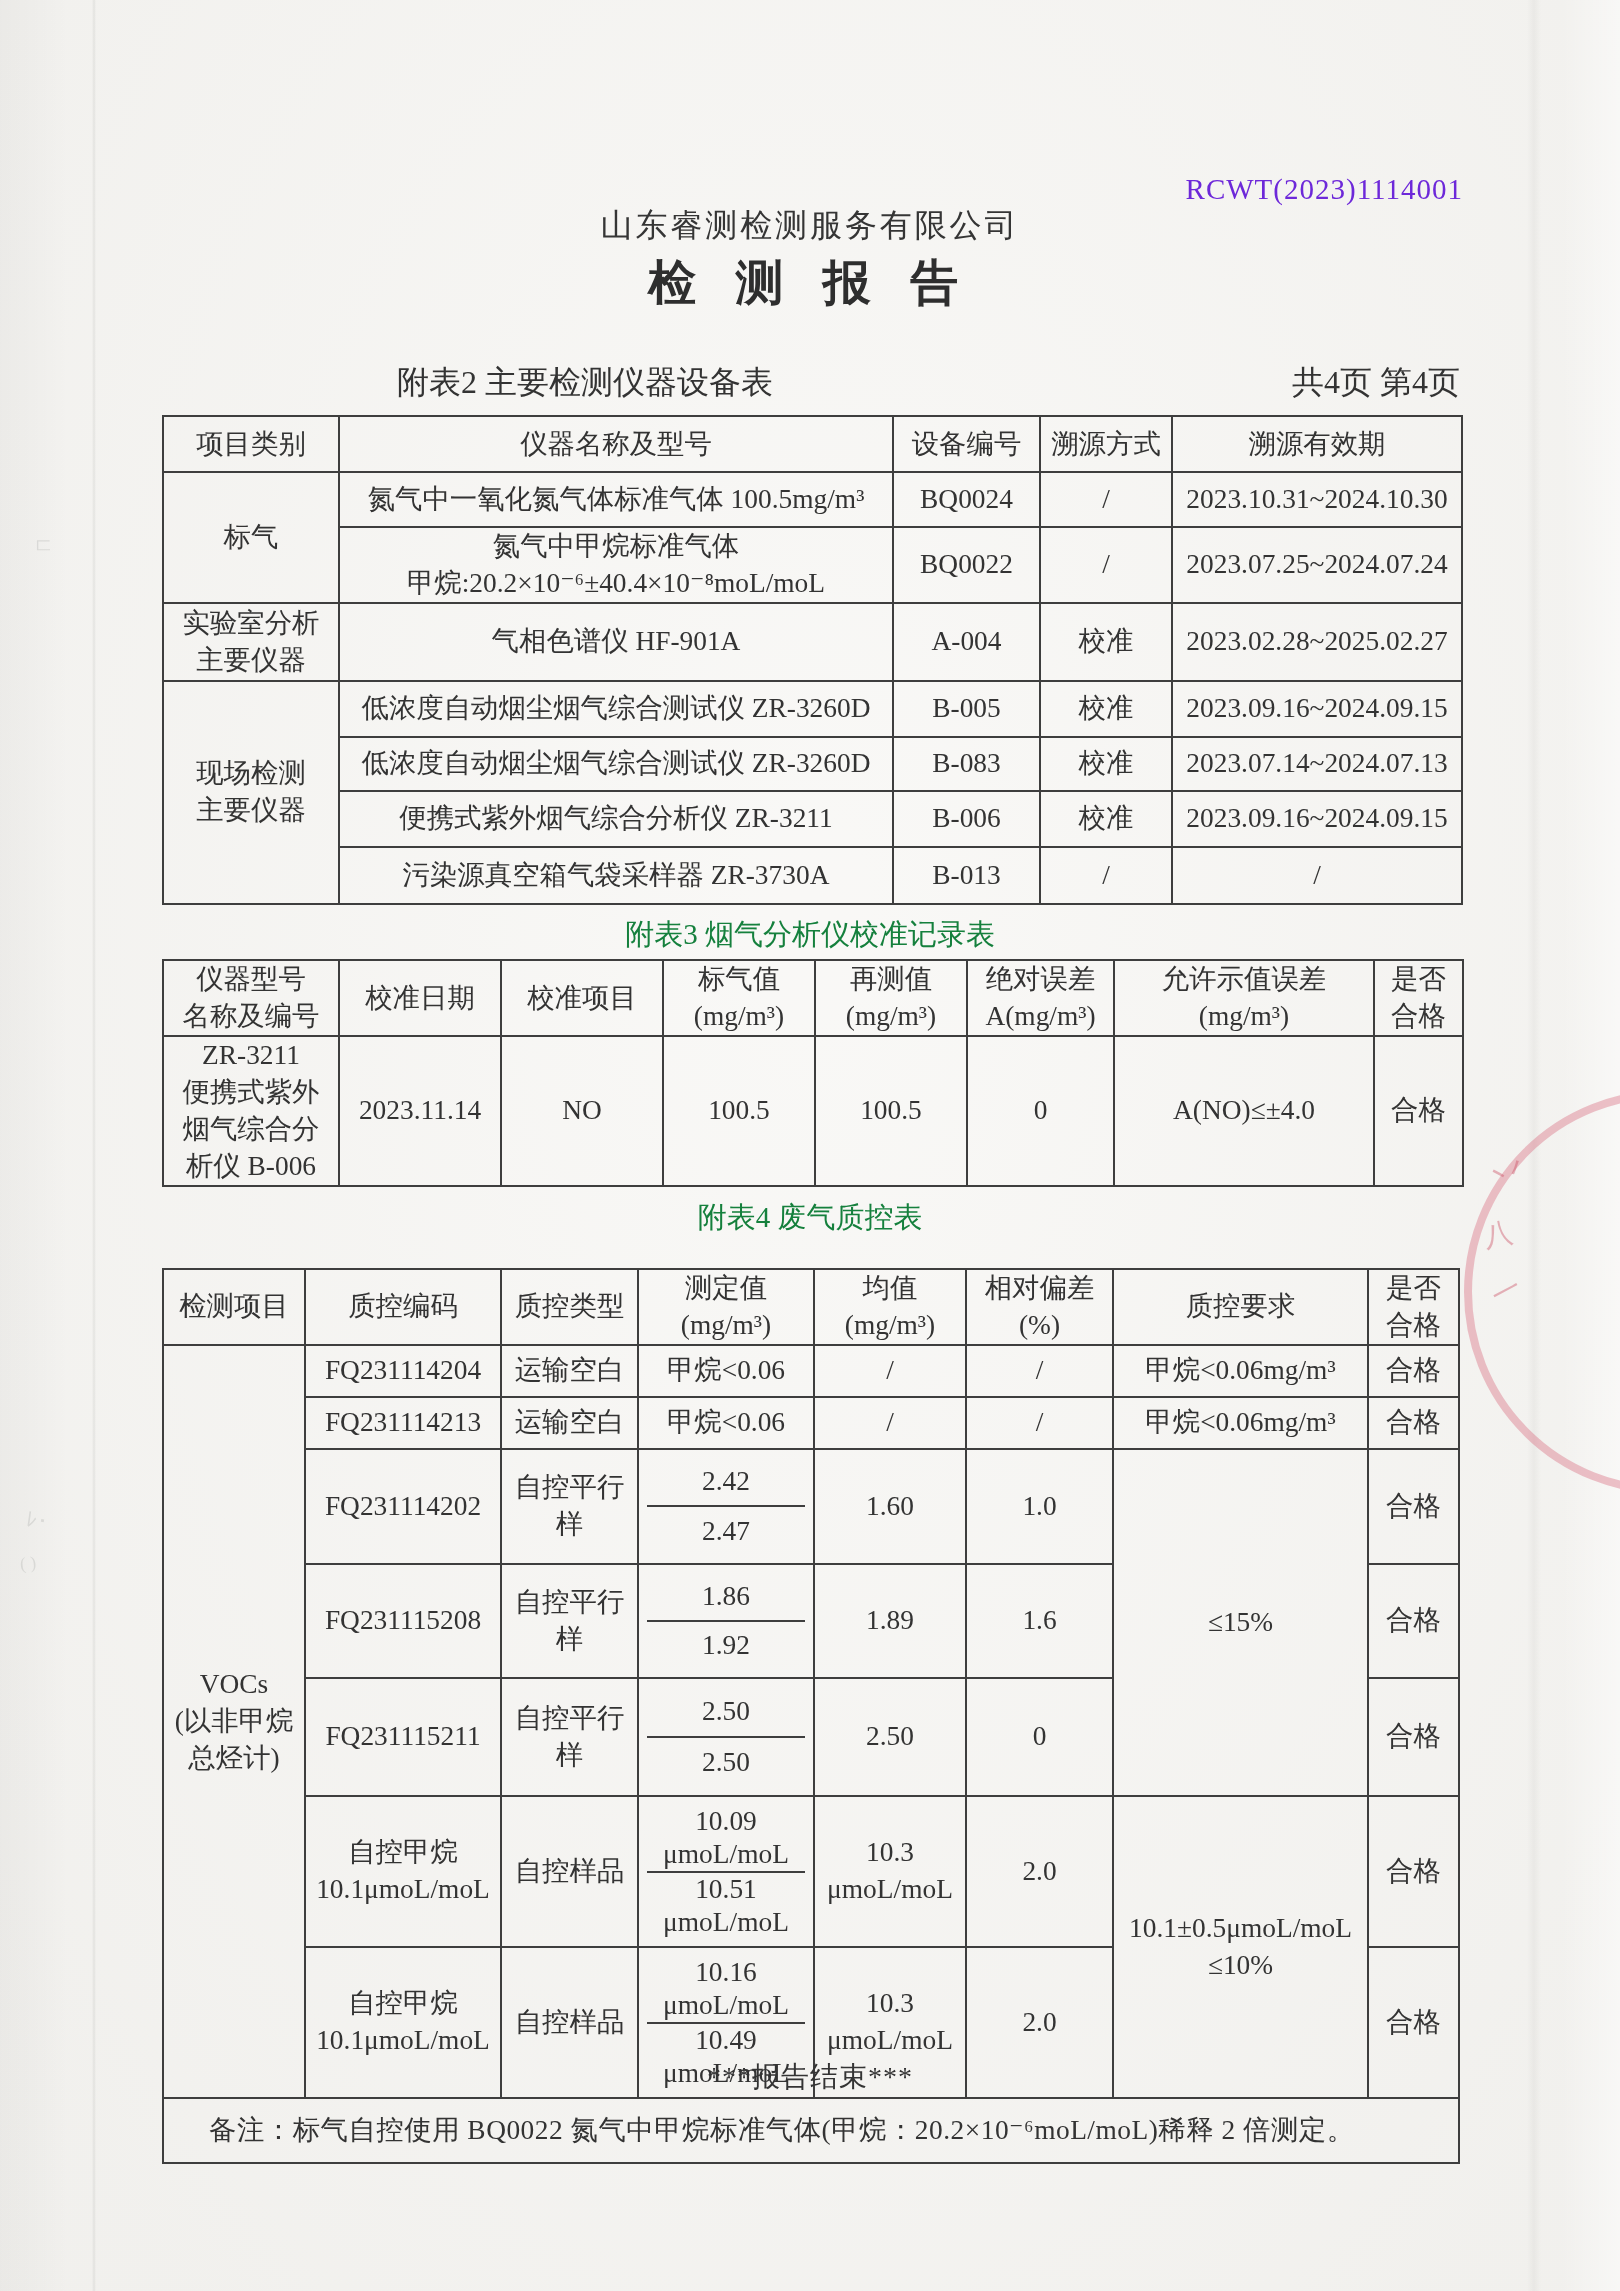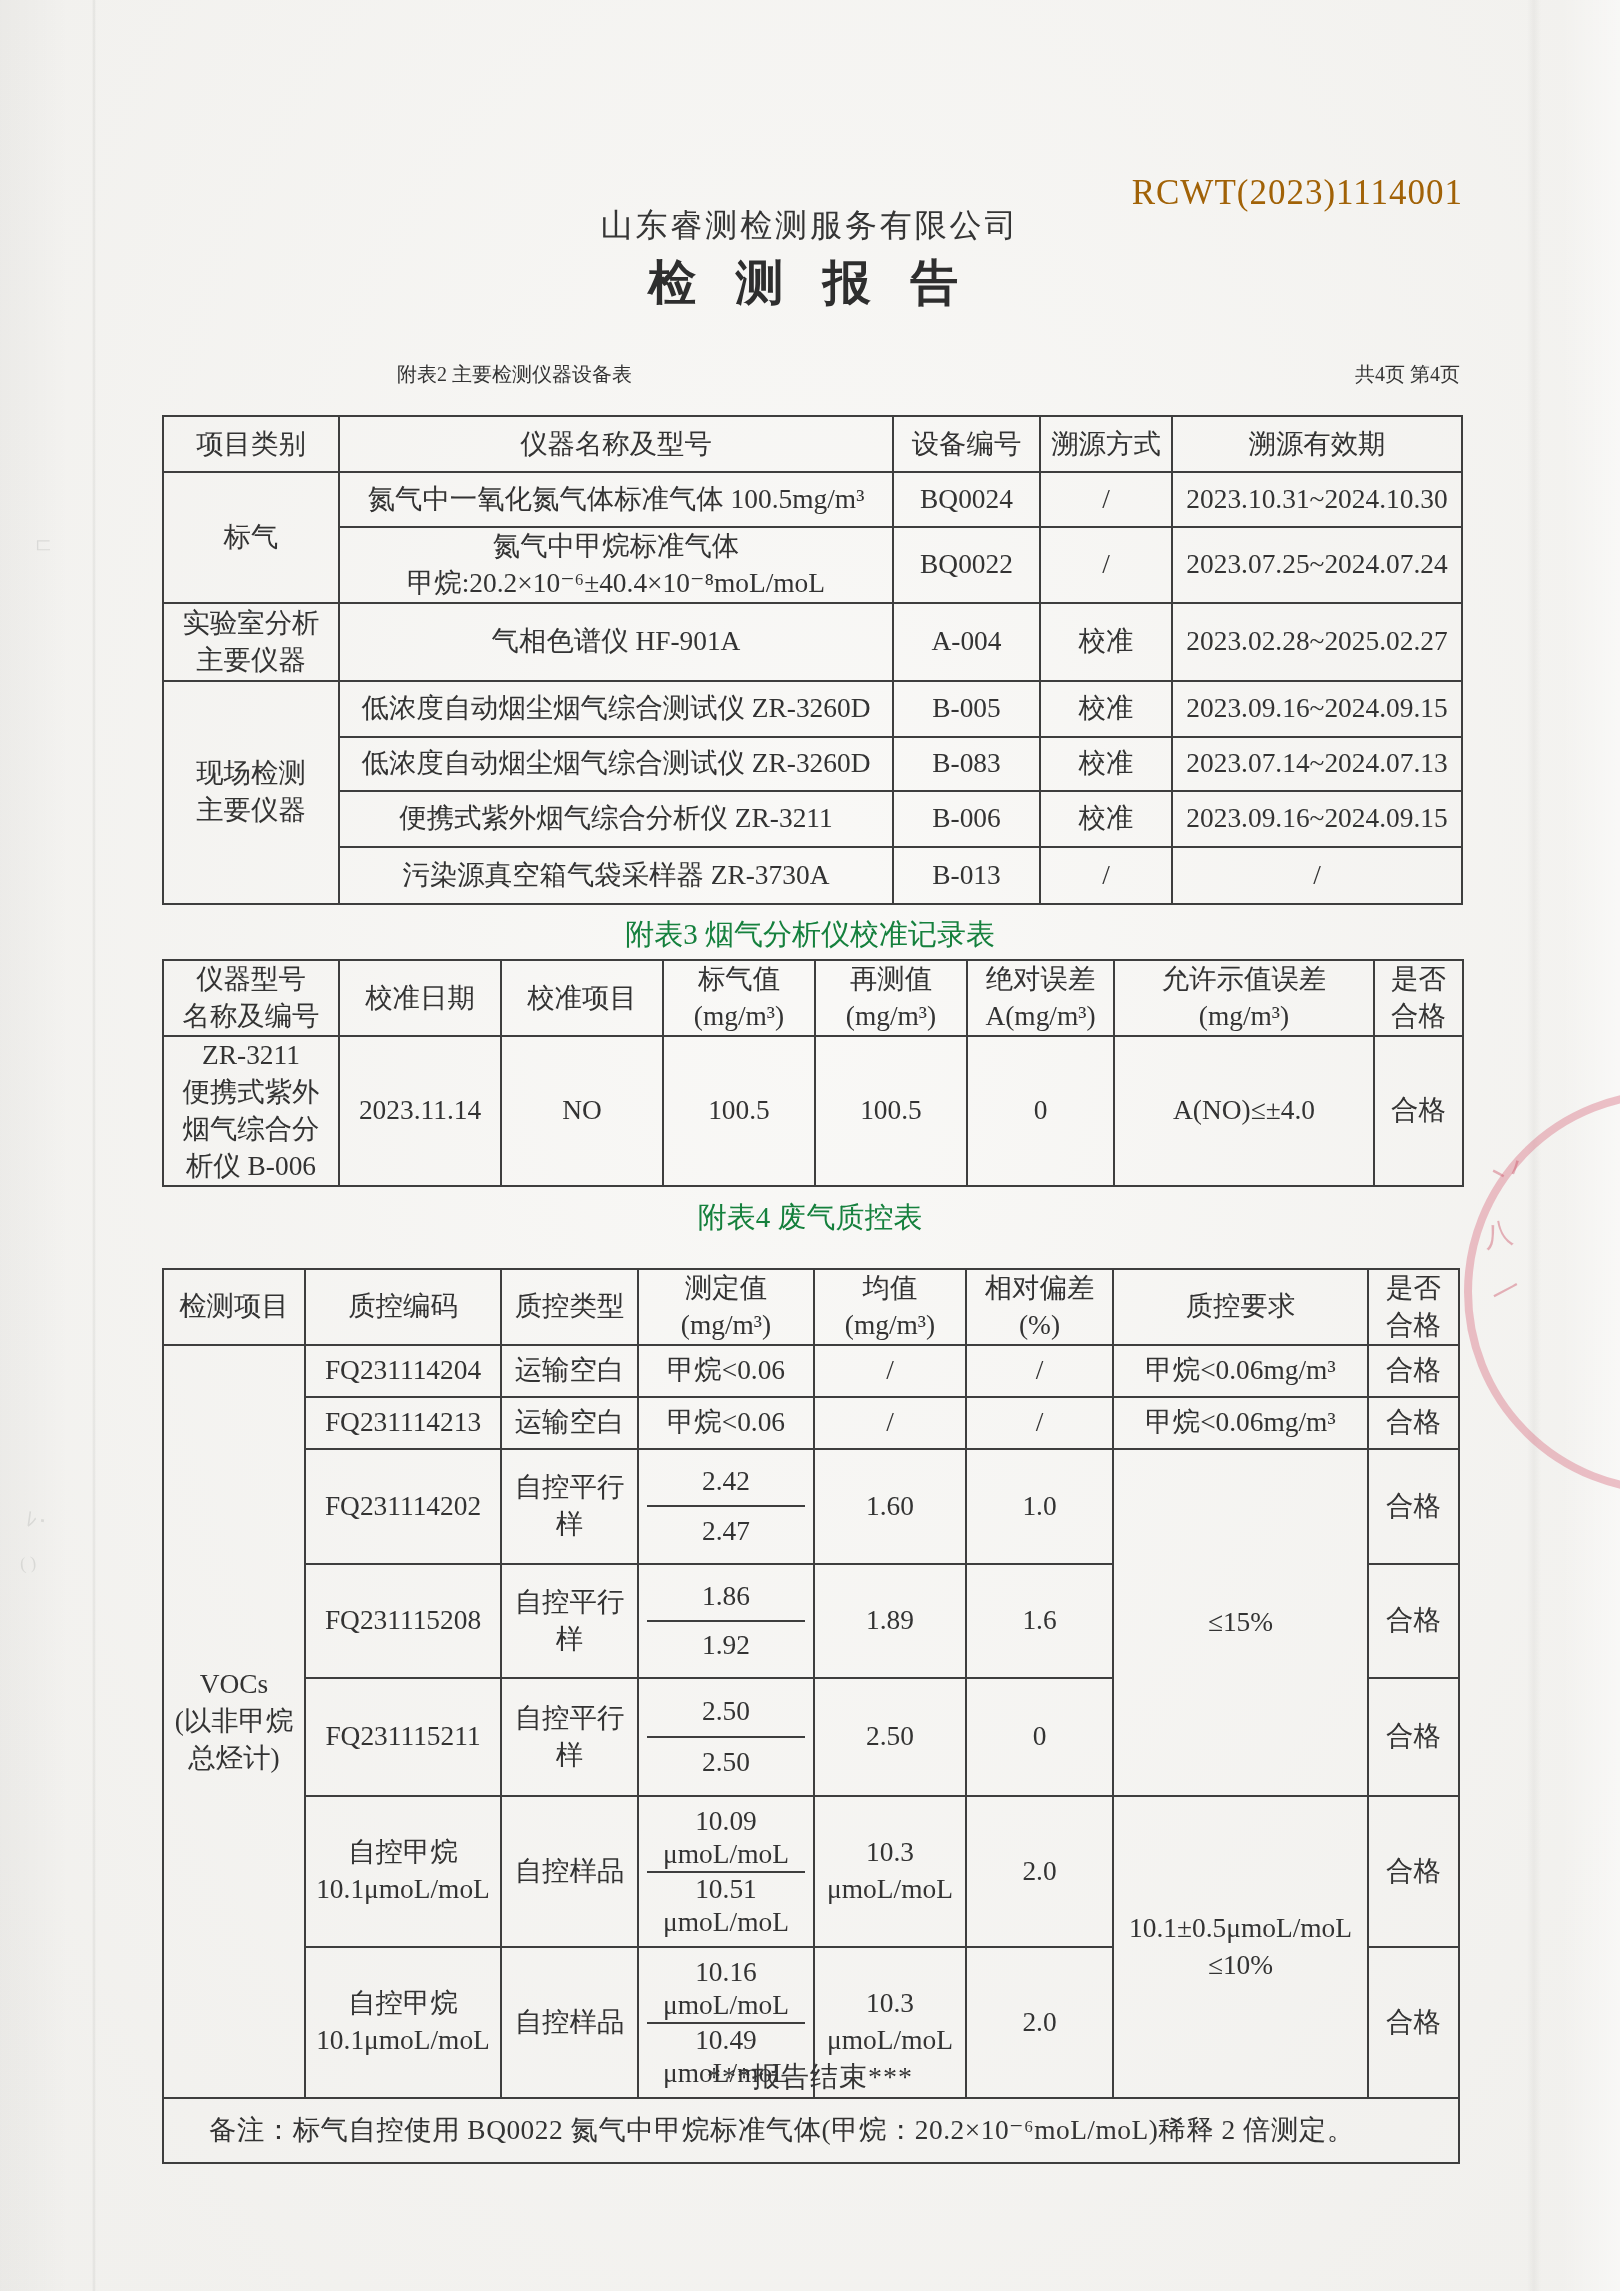--- a/index.html
+++ b/index.html
@@ -13,24 +13,24 @@
     content:"";position:absolute;inset:0;pointer-events:none;
     background:
       radial-gradient(ellipse at 50% 40%, rgba(255,255,255,0.35), rgba(0,0,0,0.02) 90%),
       linear-gradient(90deg, rgba(0,0,0,0.03) 0, rgba(0,0,0,0) 69px);
   }
   .fold{position:absolute;top:0;bottom:0;pointer-events:none;}
   .fold.left{left:92px;width:3.9px;background:linear-gradient(90deg,rgba(0,0,0,0.00),rgba(90,95,90,0.10),rgba(0,0,0,0.00));}
   .fold.right{left:1527px;width:13.7px;background:linear-gradient(90deg,rgba(0,0,0,0.00),rgba(120,120,115,0.07),rgba(0,0,0,0.00));}
   .edge-right{position:absolute;top:0;bottom:0;right:0;width:59px;background:linear-gradient(270deg,rgba(255,255,255,0.5),rgba(0,0,0,0));pointer-events:none;}
 
-  .report-no{position:absolute;top:173px;right:157px;font-size:35px;letter-spacing:1px;color:#a16207;}
+  .report-no{position:absolute;top:173px;right:157px;font-size:29px;letter-spacing:1px;color:#6d28d9;}
   .company{position:absolute;top:204px;left:0;width:100%;text-align:center;font-size:32px;letter-spacing:2.9px;color:#353535;}
   .doc-title{position:absolute;top:251px;left:0;width:100%;text-align:center;font-size:48px;font-weight:bold;letter-spacing:13.7px;color:#2e2e2e;}
-  .subhead{position:absolute;top:361px;left:397px;right:160px;display:flex;justify-content:space-between;font-size:20px;color:#333;}
+  .subhead{position:absolute;top:361px;left:397px;right:160px;display:flex;justify-content:space-between;font-size:32px;color:#333;}
   .tcap{position:absolute;left:0;width:100%;text-align:center;font-size:29px;color:#15803d;}
   .cap3{top:915px;}
   .cap4{top:1198px;}
   .endnote{position:absolute;top:2058px;left:0;width:100%;text-align:center;font-size:28px;letter-spacing:1px;color:#343434;}
 
   table.sheet{border-collapse:collapse;table-layout:fixed;position:absolute;left:162px;background:transparent;}
   table.sheet td,table.sheet th{
     border:2px solid #3e3e3e;font-weight:normal;
     text-align:center;vertical-align:middle;
     font-size:27.4px;color:#333;padding:0 3.9px;line-height:1.35;

